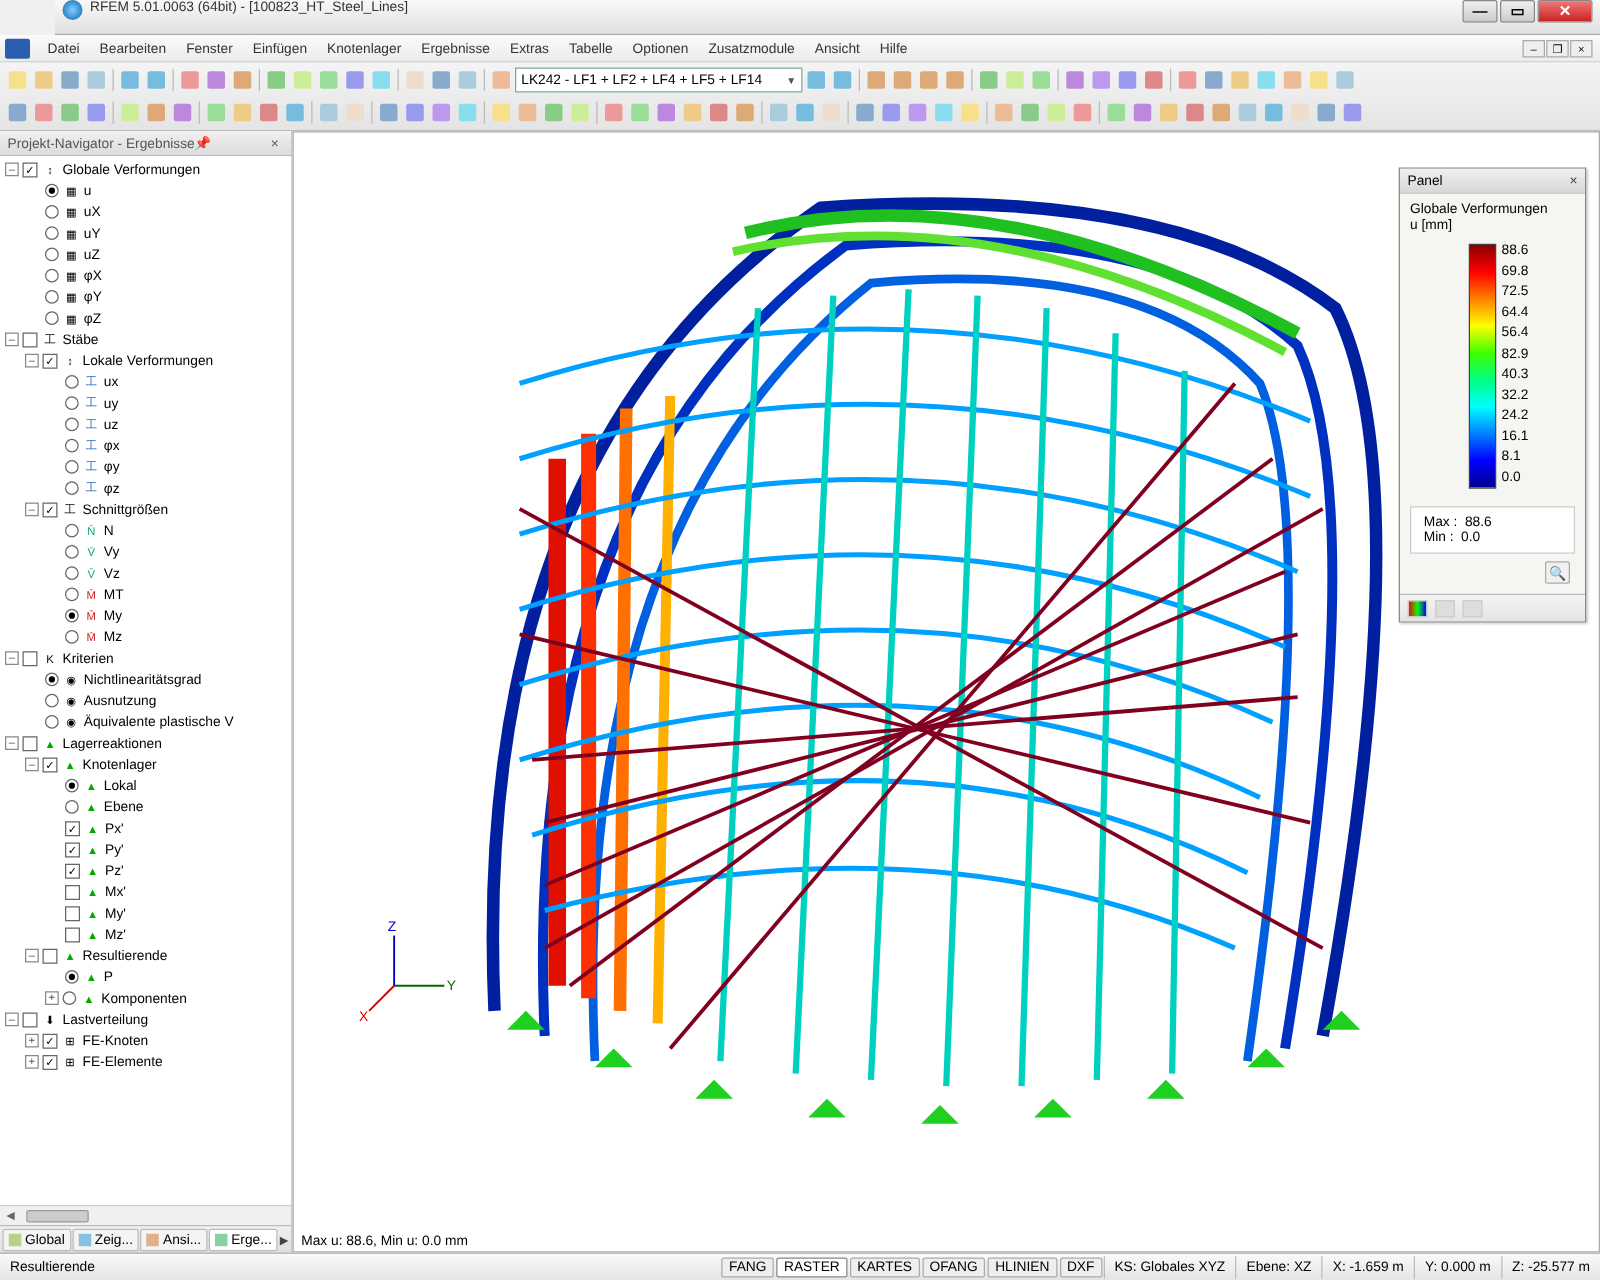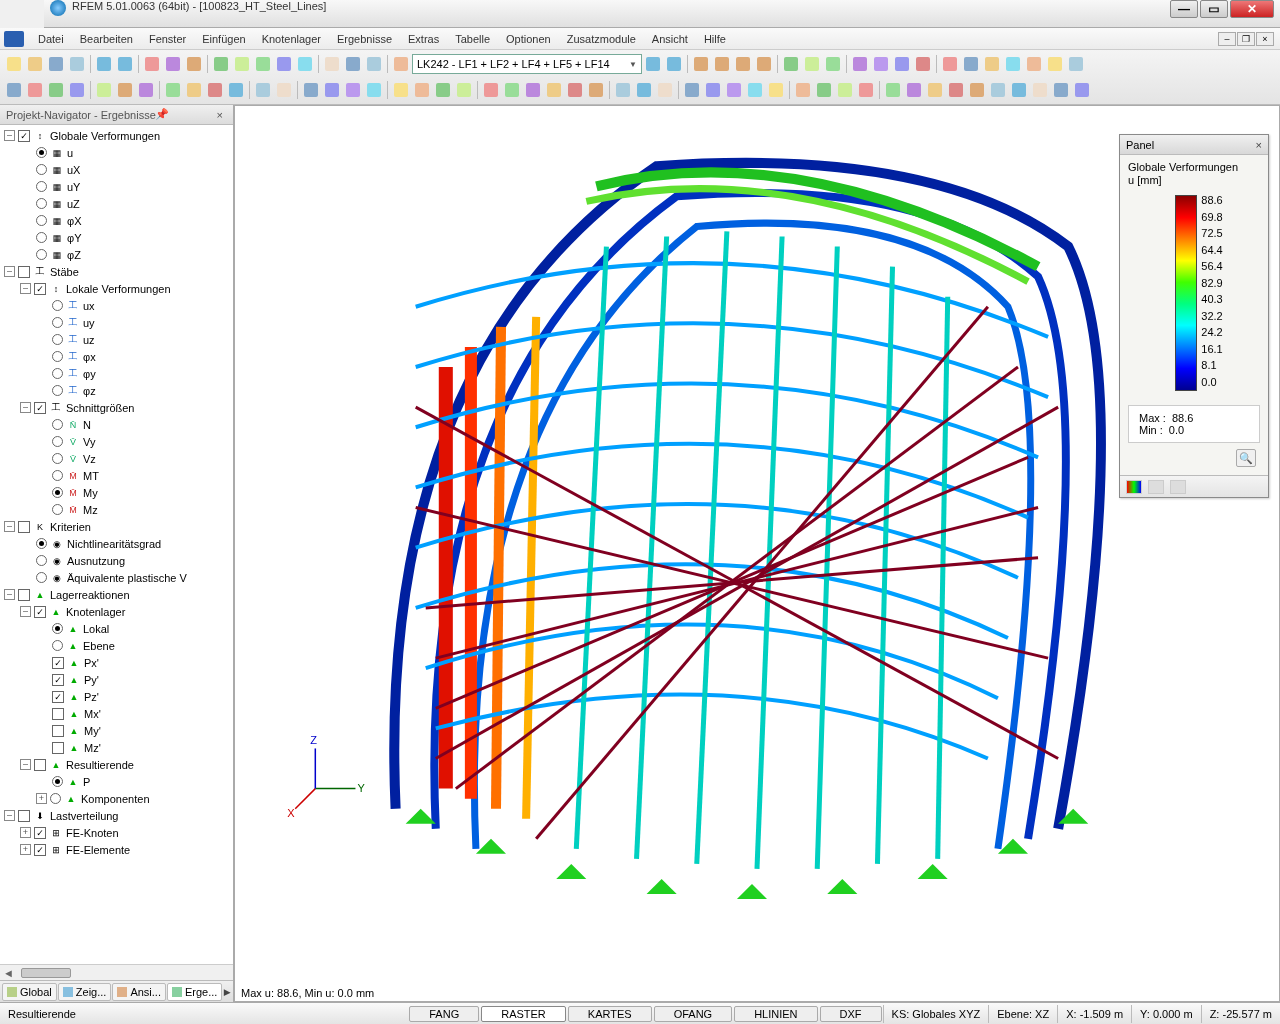--- a/index.html
+++ b/index.html
@@ -73,21 +73,21 @@
 .panel-stats { padding: 6px 10px; background: #fff; border: 1px solid #ccc; margin-top: 4px; font-size: 11px; }
 .panel-stats div { display: flex; gap: 6px; }
 .panel-zoom { display: flex; justify-content: flex-end; padding: 6px 4px 2px; }
 .panel-zoom .zb { width: 20px; height: 18px; border: 1px solid #aaa; background: #f0f0f0; border-radius: 2px; display: flex; align-items: center; justify-content: center; cursor: pointer; font-size: 11px; }
 .panel-foot { height: 22px; border-top: 1px solid #bbb; display: flex; align-items: center; gap: 6px; padding: 0 6px; background: linear-gradient(#f4f4f4,#e4e4e4); }
 .panel-foot .pi { width: 16px; height: 14px; border: 1px solid #ccc; cursor: pointer; }
 
 
 .statusbar { height: 22px; background: linear-gradient(#fafafa,#e4e4e4); border-top: 1px solid #aaa; display: flex; align-items: center; font-size: 11px; }
 .statusbar .cell { padding: 0 8px; border-right: 1px solid #bbb; height: 18px; display: flex; align-items: center; }
-.statusbar .btncell { background: #eee; border: 1px solid #aaa; border-radius: 2px; margin: 0 1px; cursor: pointer; padding: 0 19px; height: 16px; display: flex; align-items: center; }
+.statusbar .btncell { background: #eee; border: 1px solid #aaa; border-radius: 2px; margin: 0 1px; cursor: pointer; padding: 0 5px; height: 16px; display: flex; align-items: center; }
 .statusbar .btncell.active { background: #fff; border-color: #888; }
 .statusbar .spacer { flex: 1; }
 
 
 .ic { width: 14px; height: 14px; border-radius: 2px; }
 .c1{background:#f7e08a}.c2{background:#8ac}.c3{background:#b8d}.c4{background:#8c8}.c5{background:#e99}.c6{background:#acd}.c7{background:#ec8}.c8{background:#99e}.c9{background:#ce9}.c10{background:#d88}.c11{background:#7bd}.c12{background:#da7}.c13{background:#9d9}.c14{background:#b9e}.c15{background:#edc}.c16{background:#8de}.c17{background:#eb9}
 </style>
 </head>
 <body>
 
@@ -816,16 +816,16 @@
   <div class="cell" style="min-width:230px;border-right:none">Resultierende</div>
   <div class="spacer"></div>
   <div class="btncell">FANG</div>
   <div class="btncell active">RASTER</div>
   <div class="btncell">KARTES</div>
   <div class="btncell">OFANG</div>
   <div class="btncell">HLINIEN</div>
   <div class="btncell">DXF</div>
   <div class="cell" style="border-left:1px solid #bbb">KS: Globales XYZ</div>
   <div class="cell">Ebene: XZ</div>
-  <div class="cell">X: -1.509 m</div>
+  <div class="cell">X: -1.659 m</div>
   <div class="cell">Y: 0.000 m</div>
   <div class="cell" style="border-right:none">Z: -25.577 m</div>
 </div>
 
 </body></html>

